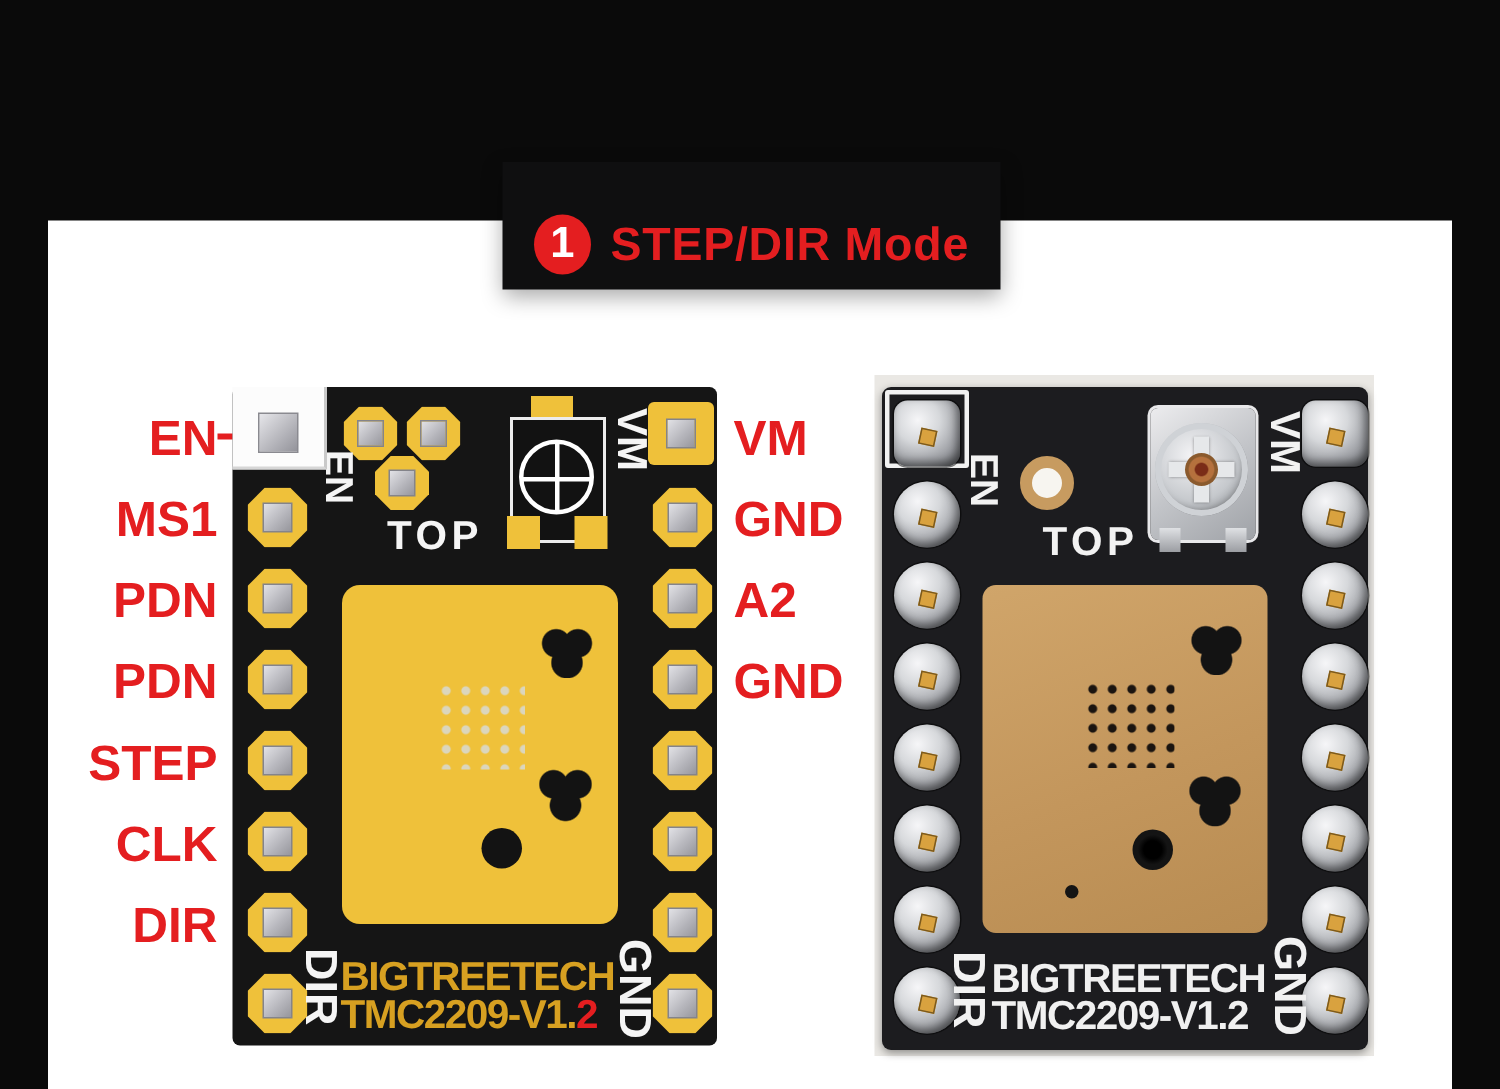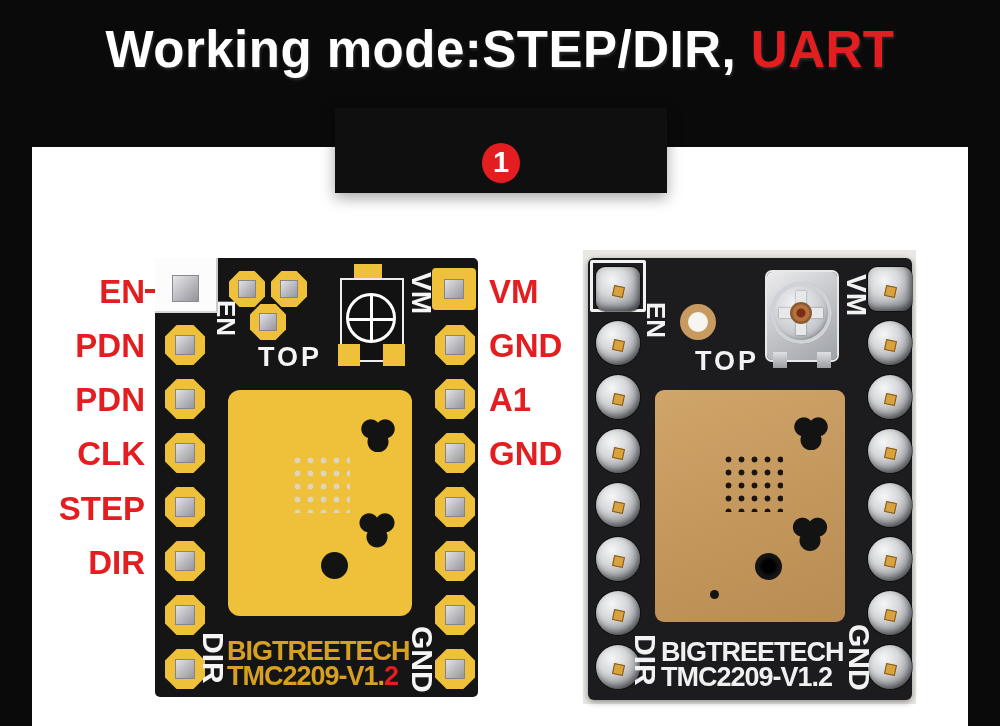--- a/index.html
+++ b/index.html
@@ -113,42 +113,41 @@
   .silk-white-right { color:#f2f2f2; }
   .brand-right { color:#f0f0f0; }
   .dotmark { position:absolute; border-radius:50%; background:#141414; }
 </style>
 </head>
 <body>
 
 <div class="page">
   <div class="white-panel"></div>
 
-  <div class="title">
-    <span>Working mode:STEP/DIR,</span><span class="accent"> UART</span>
-  </div>
 
   <div class="banner">
     <span class="badge">1</span>
+    <span class="banner-label">STEP/DIR Mode</span>
   </div>
 
   <div class="labels-col labels-left">
     <div class="label-row">EN</div>
+    <div class="label-row">MS1</div>
     <div class="label-row">PDN</div>
     <div class="label-row">PDN</div>
+    <div class="label-row">STEP</div>
     <div class="label-row">CLK</div>
-    <div class="label-row">STEP</div>
     <div class="label-row">DIR</div>
   </div>
   <div class="red-tick"></div>
 
   <div class="labels-col labels-right">
     <div class="label-row">VM</div>
     <div class="label-row">GND</div>
-    <div class="label-row">A1</div>
+    <div class="label-row">A2</div>
     <div class="label-row">GND</div>
   </div>
 
   <div class="board-left">
 
     <div class="heatsink-left">
       <div class="dots" style="left:62px;top:63px;width:60px;height:60px;"></div>
       <div class="trefoil" style="left:132px;top:28px;width:36px;height:34px;"></div>
       <div class="trefoil" style="left:129px;top:121px;width:40px;height:37px;"></div>
       <div class="hole-circle" style="left:93px;top:162px;width:27px;height:27px;"></div>

